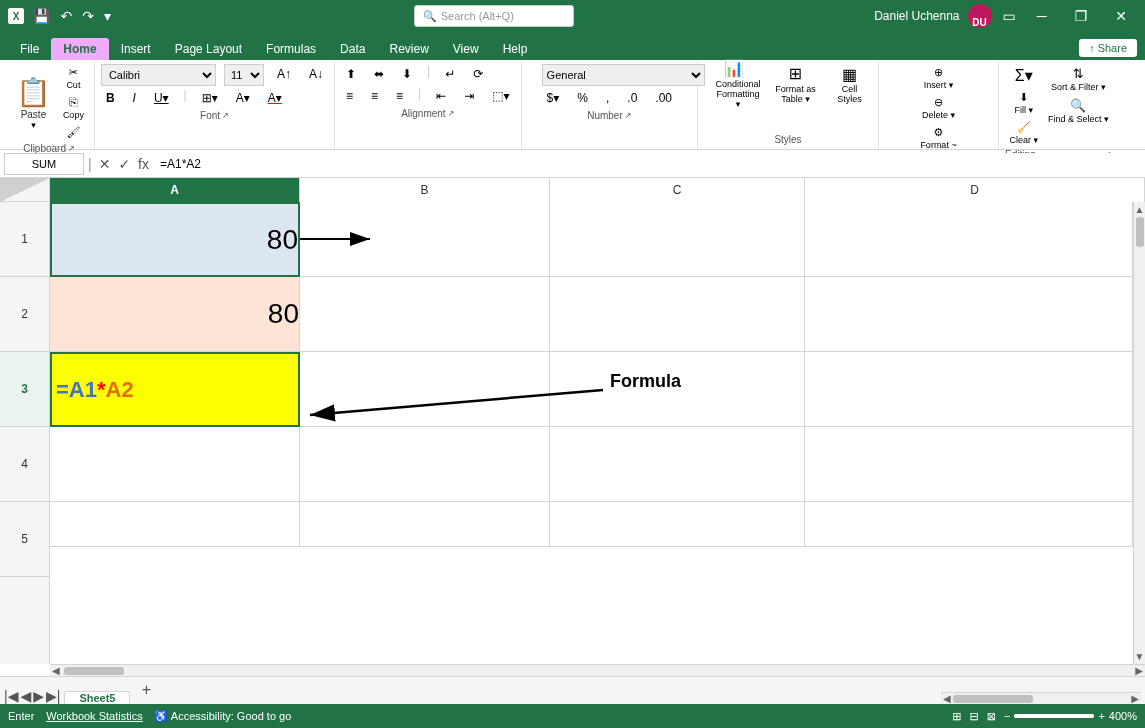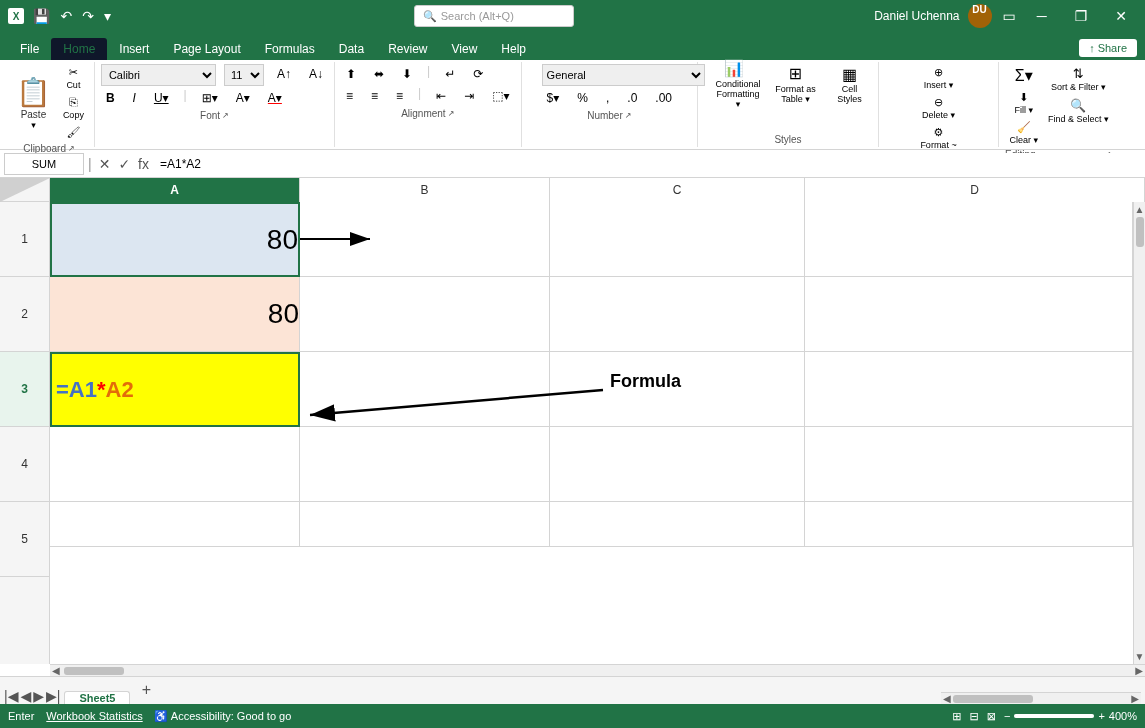--- a/index.html
+++ b/index.html
@@ -16,41 +16,41 @@
       justify-content: space-between;
     }
     .title-bar-left { display: flex; align-items: center; gap: 6px; }
     .title-bar-center { flex: 1; text-align: center; font-size: 12px; }
     .title-bar-right { display: flex; align-items: center; gap: 8px; }
     .title-icon { width: 16px; height: 16px; background: #fff; border-radius: 2px; display: flex; align-items: center; justify-content: center; }
     .title-icon span { color: #217346; font-weight: bold; font-size: 10px; }
     .quick-access { display: flex; gap: 4px; align-items: center; }
     .qa-btn { color: white; font-size: 14px; cursor: pointer; padding: 2px 3px; }
     .win-btn { color: white; font-size: 14px; padding: 4px 10px; cursor: pointer; }
-    .user-badge { background: #a16207; border-radius: 50%; width: 24px; height: 24px; display: flex; align-items: flex-start; justify-content: center; font-size: 10px; color: white; font-weight: bold; }
+    .user-badge { background: #be185d; border-radius: 50%; width: 24px; height: 24px; display: flex; align-items: flex-end; justify-content: center; font-size: 10px; color: white; font-weight: bold; }
 
     
     .ribbon-tabs {
       background: #217346;
       display: flex;
       align-items: flex-end;
       padding: 0 8px;
       height: 28px;
     }
     .ribbon-tab {
       color: white;
       padding: 4px 12px;
       font-size: 12px;
       cursor: pointer;
       border-radius: 3px 3px 0 0;
     }
     .ribbon-tab.active {
-      background: #0f172a;
+      background: #f0abfc;
       color: #217346;
-      font-weight: 400;
+      font-weight: 700;
     }
 
     
     .ribbon {
       background: #fff;
       border-bottom: 1px solid #d4d4d4;
       display: flex;
       align-items: stretch;
       padding: 2px 4px;
       height: 90px;

